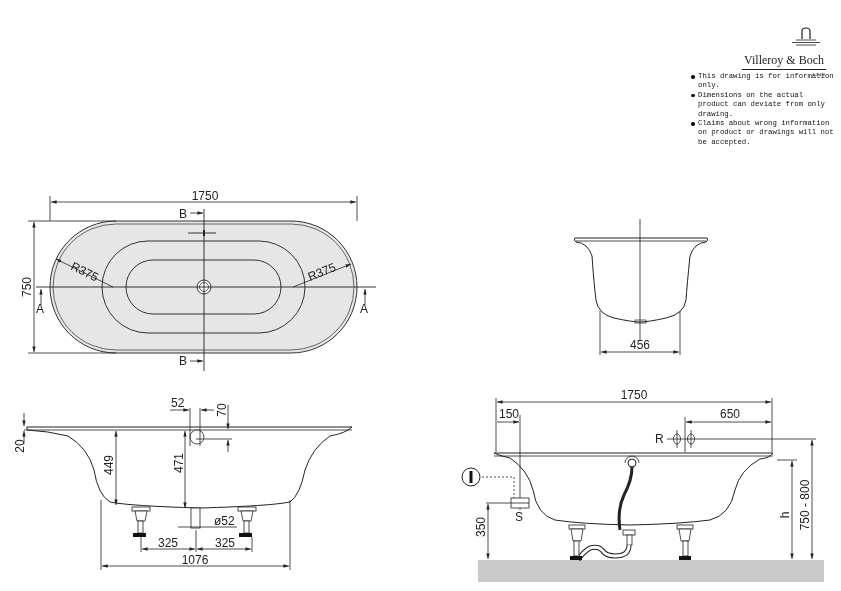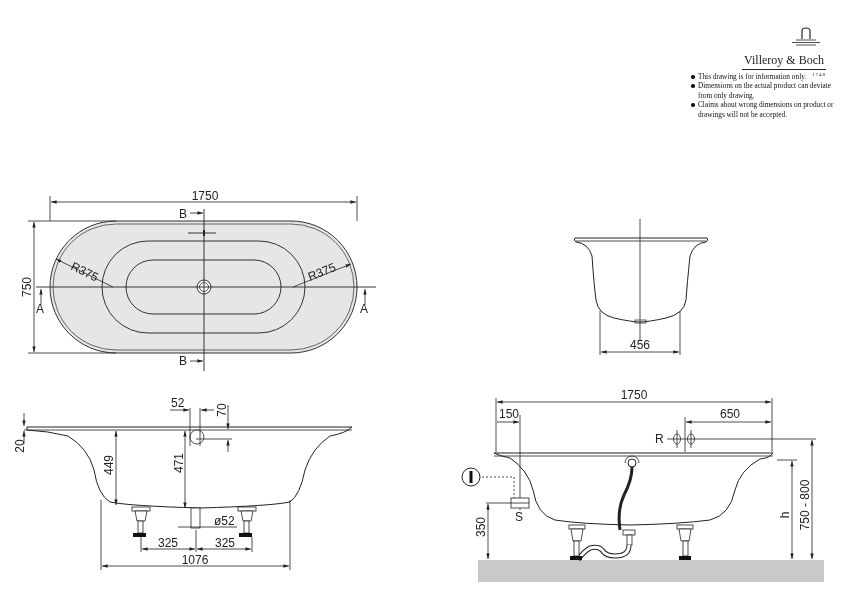--- a/index.html
+++ b/index.html
@@ -2,21 +2,21 @@
 <html><head>
 <meta charset="utf-8">
 <style>
   html, body { margin:0; padding:0; background:#ffffff; }
   body { width:841px; height:591px; position:relative; overflow:hidden; font-family:"Liberation Sans", sans-serif; }
   #drawing { position:absolute; left:0; top:0; width:841px; height:591px; }
   .dim { font-family:"Liberation Sans", sans-serif; font-size:12px; fill:#222; }
   .logo-box { position:absolute; left:696px; top:26px; width:130px; text-align:right; }
   .logo-name { font-family:"Liberation Serif", serif; font-size:12px; color:#222; border-bottom:1px solid #222; display:inline-block; padding:0 2px 1px; margin-top:1px; }
   .logo-year { font-family:"Liberation Serif", serif; font-size:5px; letter-spacing:1px; color:#222; margin-top:2px; }
-  .notes { position:absolute; left:690px; top:72px; width:145px; margin:0; padding:0; list-style:none; font-family:Liberation Serif, serif; font-size:7.3px; line-height:9.4px; color:#111; }
+  .notes { position:absolute; left:690px; top:72px; width:145px; margin:0; padding:0; list-style:none; font-family:Liberation Mono, monospace; font-size:7.3px; line-height:9.4px; color:#111; }
   .notes li { position:relative; padding-left:8px; }
   .notes li::before { content:""; position:absolute; left:1px; top:3px; width:3.5px; height:3.5px; border-radius:50%; background:#111; }
 </style>
 </head>
 <body>
 
 <svg id="drawing" viewBox="0 0 841 591" xmlns="http://www.w3.org/2000/svg">
   <defs>
     <marker id="arr" viewBox="0 0 10 10" refX="10" refY="5" markerWidth="7" markerHeight="7" orient="auto-start-reverse">
       <path d="M0,2 L10,5 L0,8 z" fill="#222"></path>
@@ -207,14 +207,14 @@
     <line x1="6" y1="16.5" x2="34" y2="16.5" stroke="#222" stroke-width="0.8"></line>
     <line x1="10" y1="19" x2="30" y2="19" stroke="#222" stroke-width="0.8"></line>
   </svg>
   <div><span class="logo-name">Villeroy &amp; Boch</span></div>
   <div class="logo-year">1748</div>
 </div>
 
 <ul class="notes">
   <li>This drawing is for information only.</li>
   <li>Dimensions on the actual product can deviate from only drawing.</li>
-  <li>Claims about wrong dimensions on product or drawings will not be accepted.</li>
+  <li>Claims about wrong information on product or drawings will not be accepted.</li>
 </ul>
 
 </body></html>

